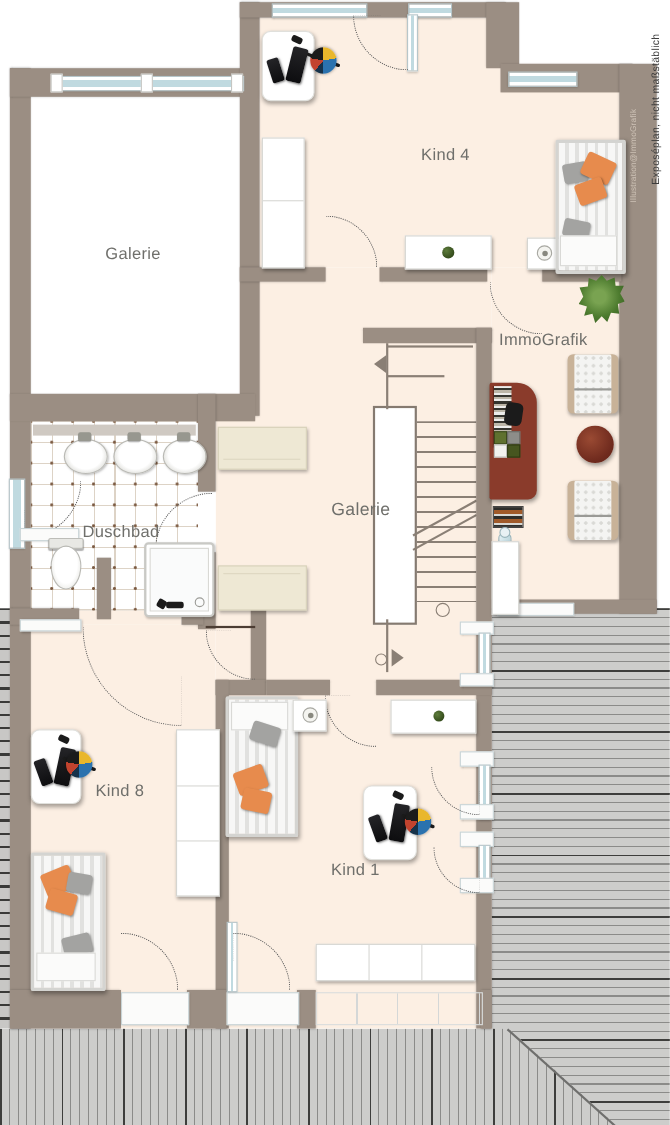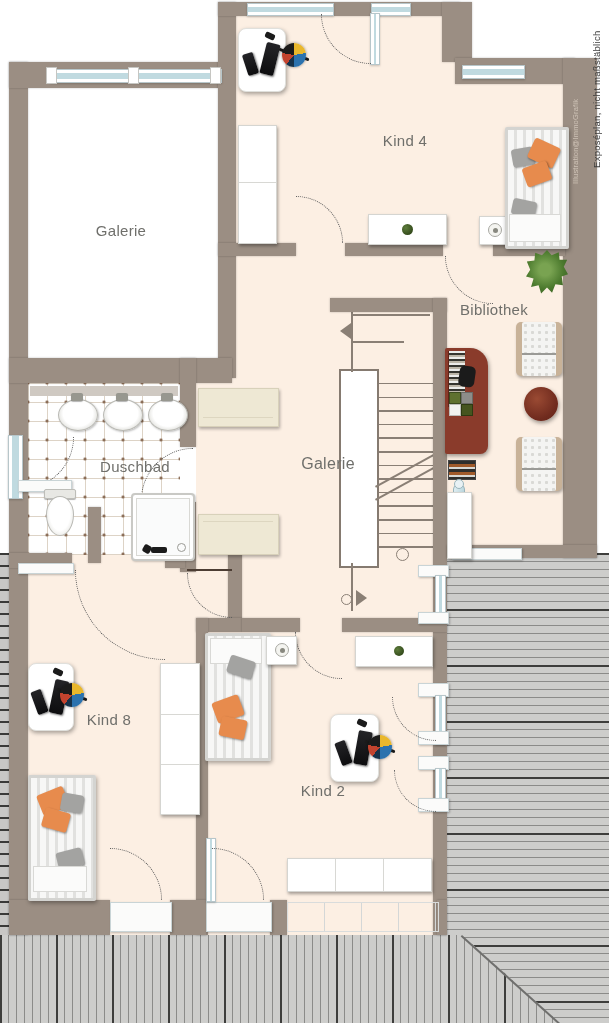--- a/index.html
+++ b/index.html
@@ -216,21 +216,21 @@
   </div>
   <div class="abs tableR" style="left:524px;top:387px;width:34px;height:34px;"></div>
   <div class="abs armch" style="left:516px;top:437px;width:46px;height:54px;">
     <div class="cush"></div>
     <div class="hline"></div>
   </div>
   <div class="abs books2" style="left:448px;top:460px;width:26px;height:18px;"></div>
   <div class="abs" style="left:453px;top:485px;width:10px;height:32px;background:linear-gradient(to right,#dfeef2,#bcd7de);border:1px solid #9ab5bc;border-radius:4px;"></div>
   <div class="abs" style="left:454px;top:479px;width:8px;height:8px;border-radius:50%;background:#e8f1f4;border:1px solid #9ab5bc;"></div>
   <div class="abs sb" style="left:447px;top:492px;width:23px;height:65px;"></div>
-  <div class="abs lbl" style="left:444px;top:301px;width:100px;">Bibliothek</div>
+  <div class="abs lbl" style="left:444px;top:301px;width:100px;">ImmoGrafik</div>
 
   <div class="abs dresser" style="left:198px;top:388px;width:79px;height:37px;">
     <div class="abs" style="left:4px;top:28px;width:70px;height:1px;background:#ddd6c0;"></div>
   </div>
   <div class="abs dresser" style="left:198px;top:514px;width:79px;height:39px;">
     <div class="abs" style="left:4px;top:6px;width:70px;height:1px;background:#ddd6c0;"></div>
   </div>
   <div class="abs lbl" style="left:268px;top:455px;width:120px;font-size:16px;">Galerie</div>
 
   <div class="abs" style="left:30px;top:386px;width:148px;height:10px;background:#cfc9c2;"></div>
@@ -241,21 +241,21 @@
   <div class="abs sink" style="left:148px;top:399px;width:38px;height:30px;"></div>
   <div class="abs faucet" style="left:161px;top:393px;width:12px;height:8px;"></div>
   <div class="abs sill" style="left:18px;top:480px;width:52px;height:10px;"></div>
   <div class="abs faucet" style="left:44px;top:489px;width:30px;height:8px;background:#e8e8e4;border:1px solid #bdbdb8;"></div>
   <div class="abs wc" style="left:46px;top:496px;width:26px;height:38px;"></div>
   <div class="abs shower" style="left:131px;top:493px;width:60px;height:64px;">
     <div class="abs bar" style="left:18px;top:52px;width:16px;height:6px;"></div>
     <div class="abs bar" style="left:10px;top:50px;width:8px;height:8px;transform:rotate(30deg);"></div>
     <div class="abs" style="left:44px;top:48px;width:7px;height:7px;border:1px solid #9a9a95;border-radius:50%;"></div>
   </div>
-  <div class="abs lbl" style="left:50px;top:458px;width:120px;text-align:right;">Duschbad</div>
+  <div class="abs lbl" style="left:50px;top:475px;width:120px;">Duschbad</div>
 
   <div class="abs lbl" style="left:51px;top:222px;width:140px;">Galerie</div>
 
   <div class="abs furn" style="left:28px;top:663px;width:44px;height:66px;">
     <div class="abs lap" style="left:23px;top:16px;width:14px;height:34px;transform:rotate(12deg);"></div>
     <div class="abs lap" style="left:5px;top:26px;width:11px;height:24px;transform:rotate(-20deg);"></div>
     <div class="abs bar" style="left:24px;top:5px;width:10px;height:6px;transform:rotate(25deg);"></div>
   </div>
   <div class="abs" style="left:58px;top:680px;width:30px;height:32px;">
     <div class="abs bar" style="left:-2px;top:13px;width:32px;height:3px;transform:rotate(20deg);"></div>
@@ -293,18 +293,18 @@
     <div class="abs bar" style="left:26px;top:5px;width:10px;height:6px;transform:rotate(25deg);"></div>
   </div>
   <div class="abs" style="left:366px;top:732px;width:30px;height:32px;">
     <div class="abs bar" style="left:-2px;top:13px;width:32px;height:3px;transform:rotate(20deg);"></div>
     <div class="abs seat" style="left:2px;top:3px;width:24px;height:24px;"></div>
   </div>
   <div class="abs sb" style="left:287px;top:858px;width:143px;height:32px;">
     <div class="abs" style="left:47px;top:0;width:1px;height:100%;background:#d8d8d4;"></div>
     <div class="abs" style="left:95px;top:0;width:1px;height:100%;background:#d8d8d4;"></div>
   </div>
-  <div class="abs lbl" style="left:263px;top:782px;width:120px;">Kind 2</div>
+  <div class="abs lbl" style="left:263px;top:782px;width:120px;">Kind 1</div>
 
   <div class="abs wm1" style="left:591px;top:8px;height:160px;">Exposéplan, nicht maßstäblich</div>
   <div class="abs wm2" style="left:571px;top:84px;height:100px;">Illustration@ImmoGrafik</div>
 
 </div>
 
 </body></html>

